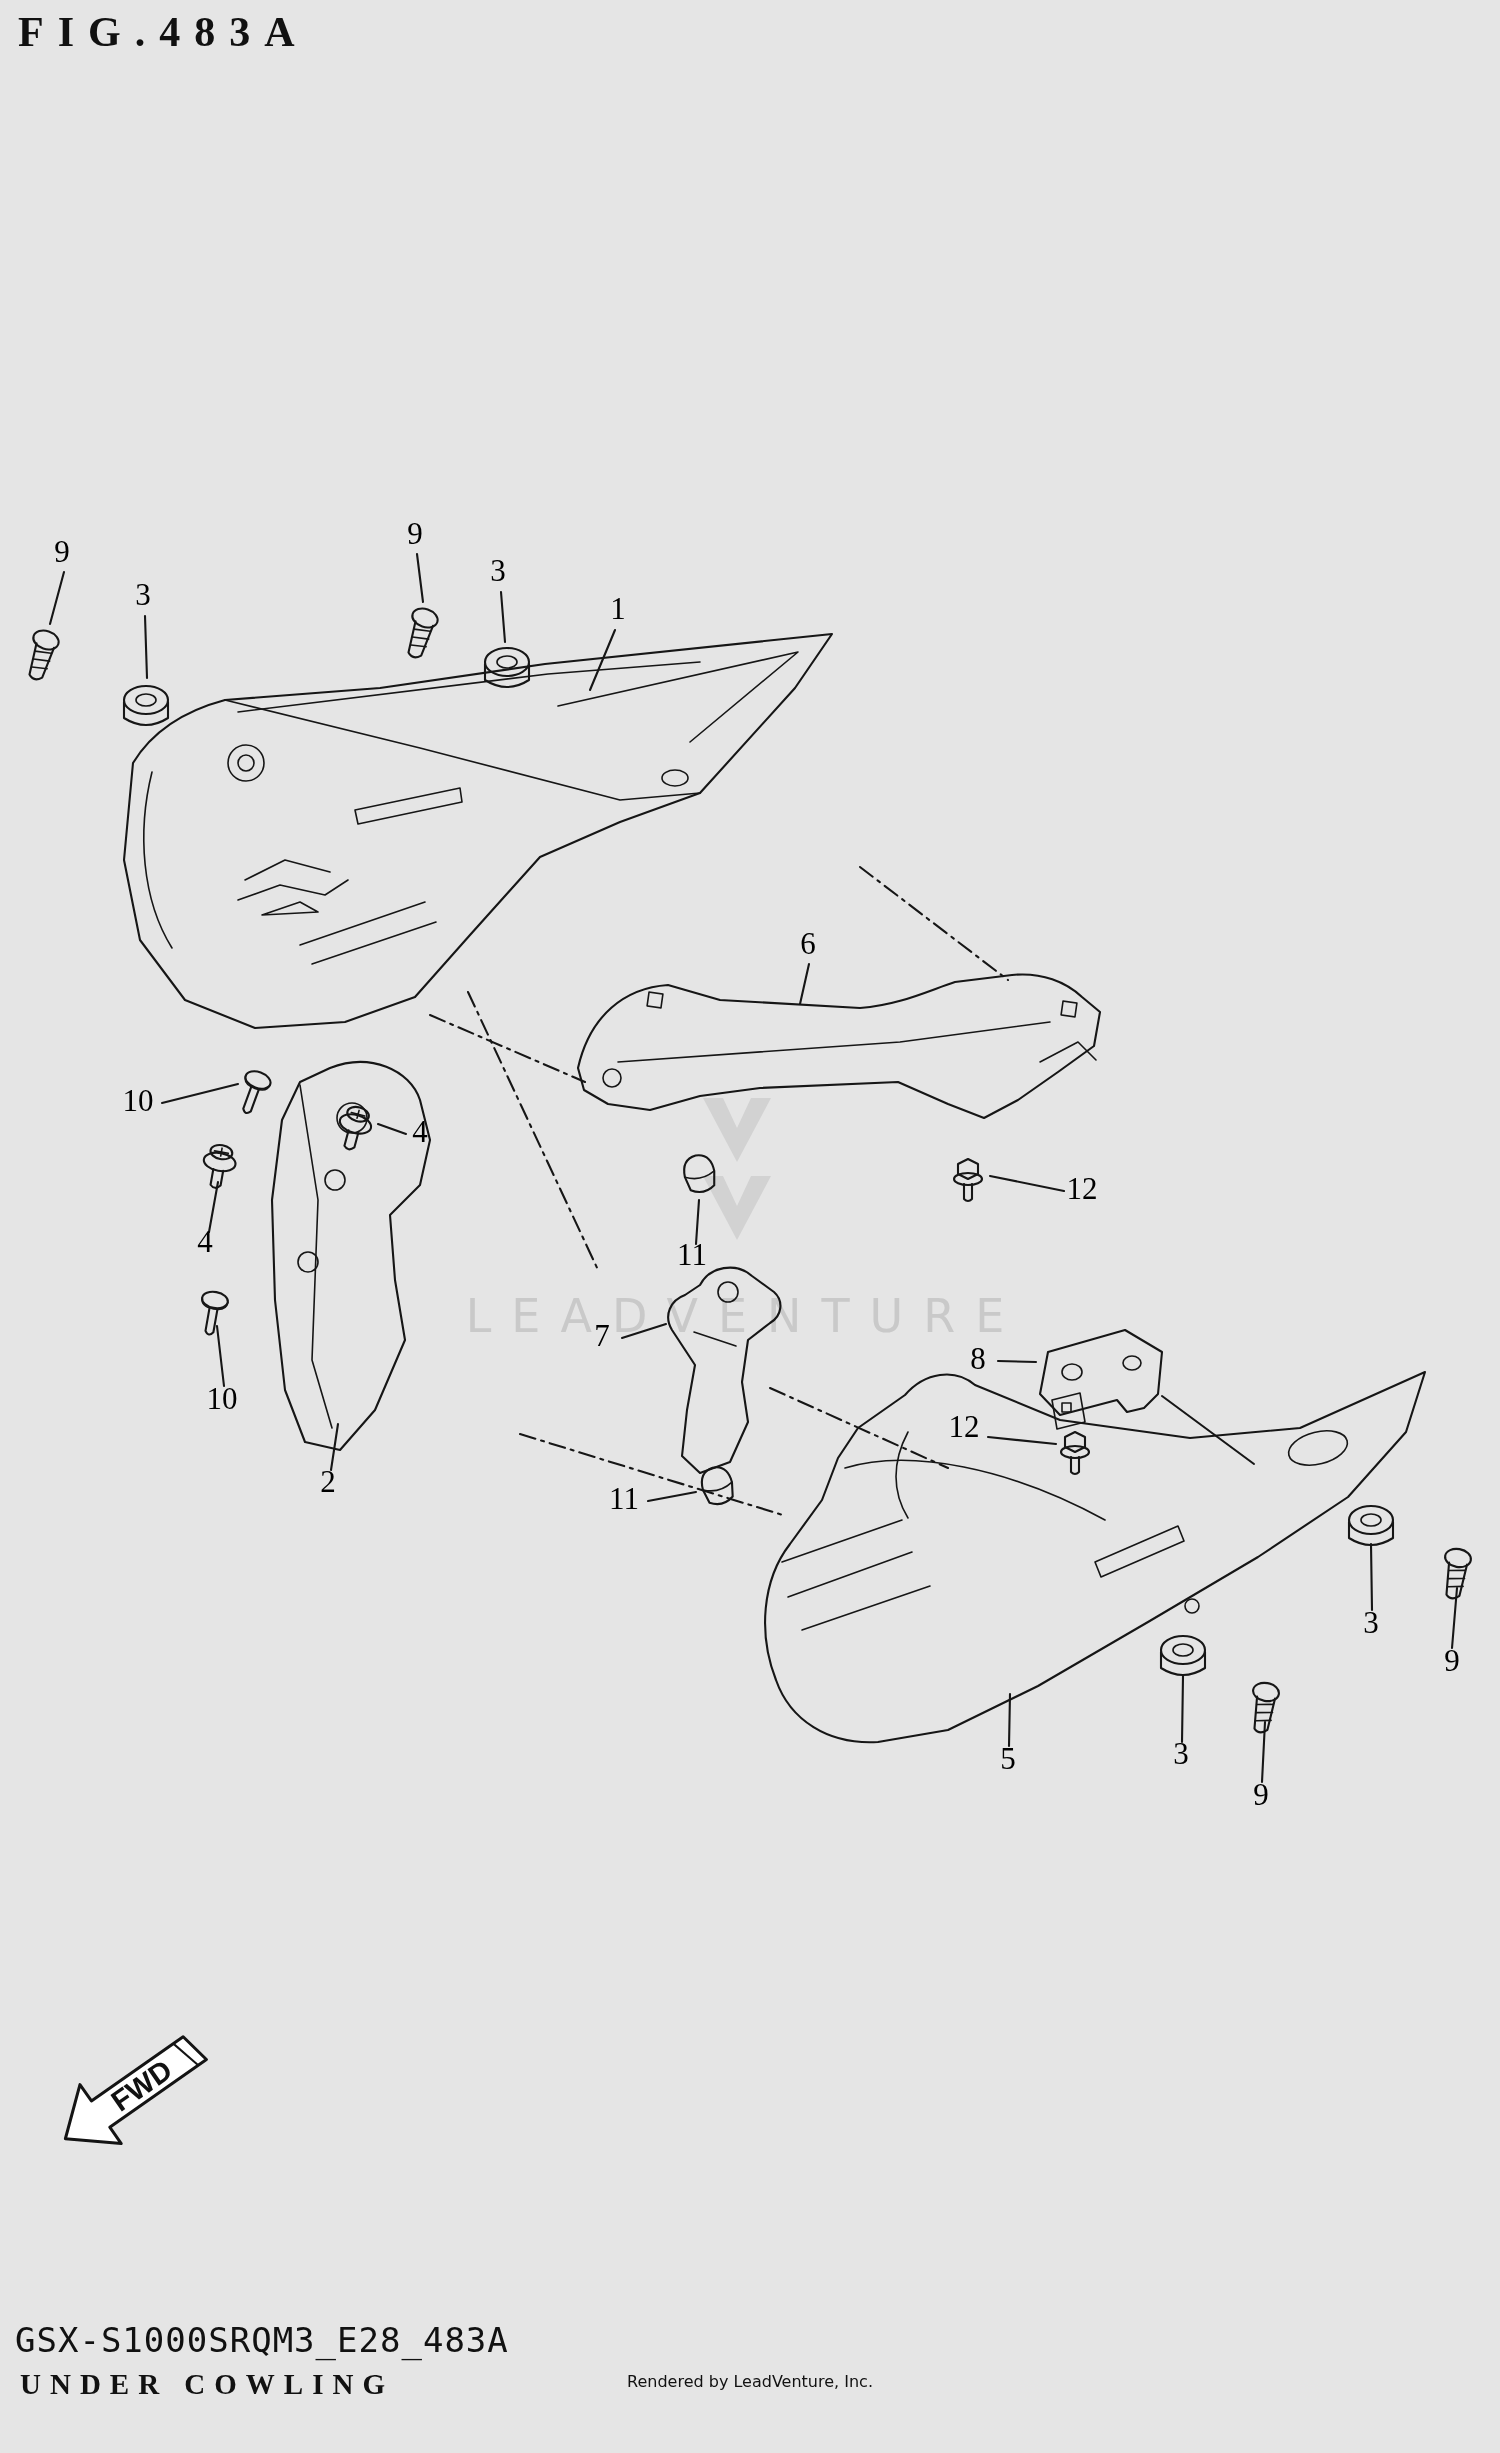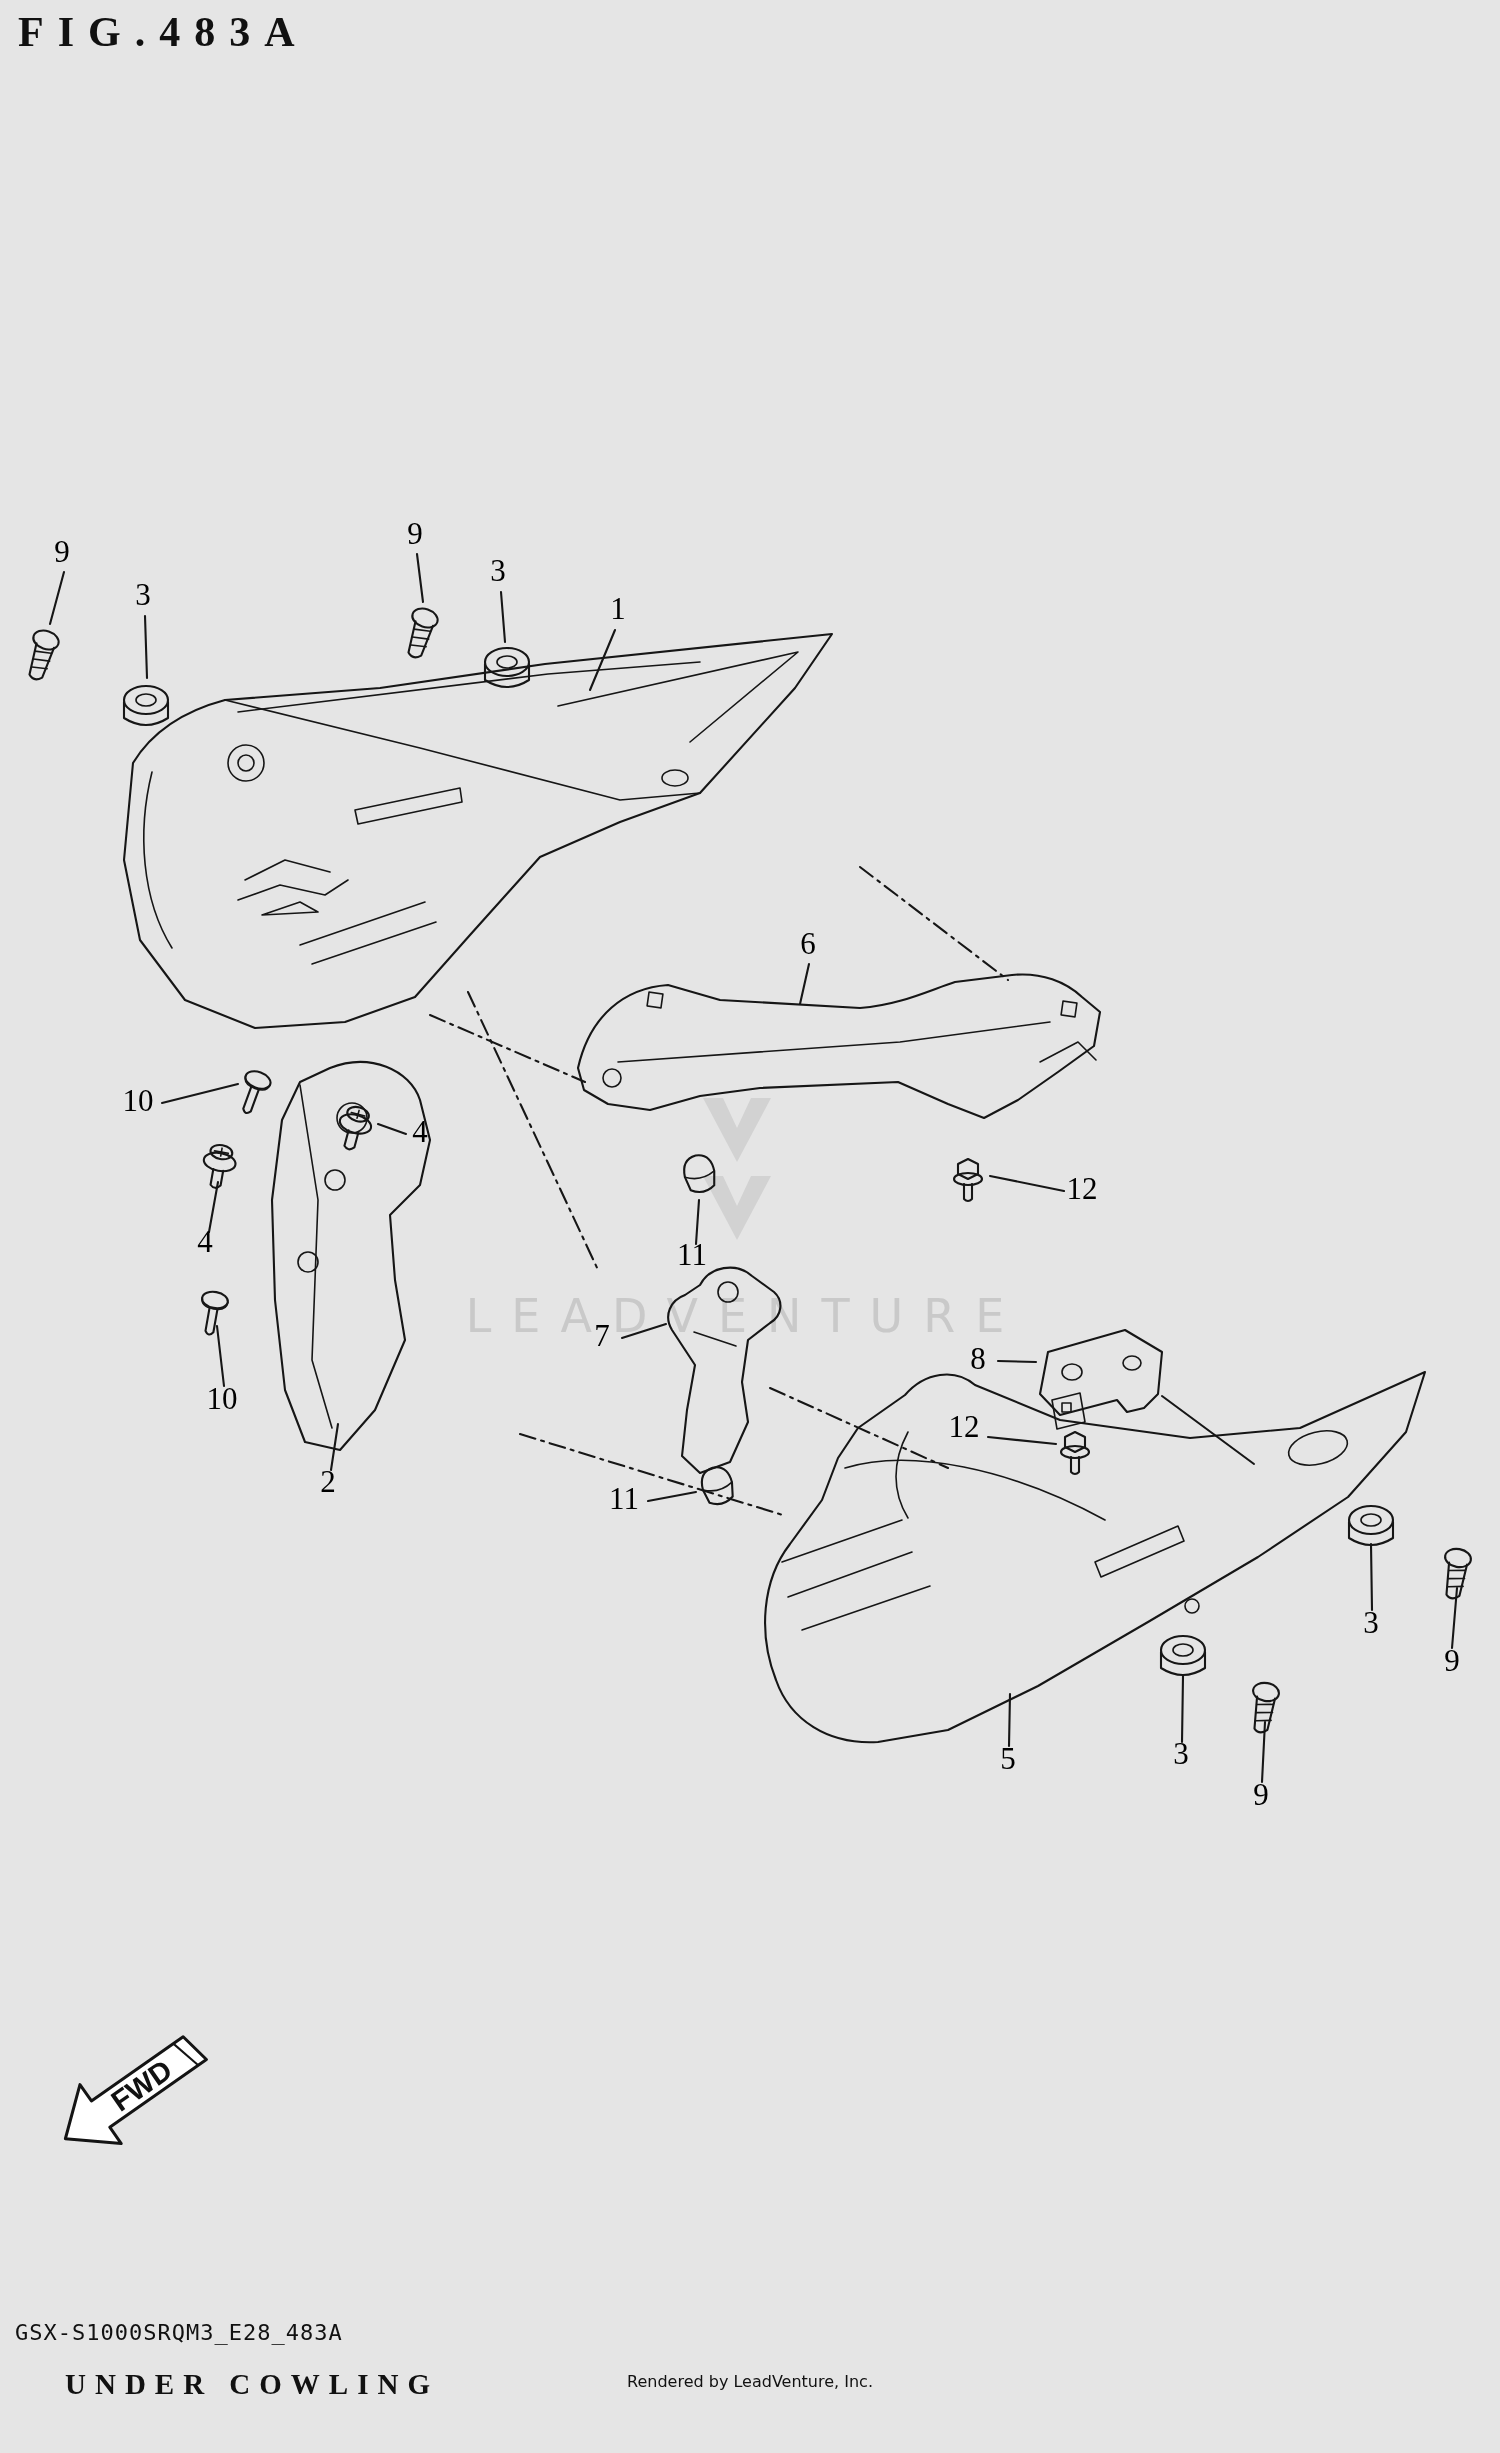--- a/index.html
+++ b/index.html
@@ -25,23 +25,23 @@
 
   .watermark-shape{fill:#d2d2d2;stroke:none;}
   .watermark-text{font-family:"DejaVu Sans",sans-serif;font-size:46px;
                   letter-spacing:20px;fill:#c9c9c9;text-anchor:middle;}
 
   .fwd-body{fill:#ffffff;stroke:#141414;stroke-width:3;stroke-linejoin:round;}
   .fwd-text{font-family:"Liberation Sans",sans-serif;font-weight:bold;
             font-size:29px;fill:#111;text-anchor:middle;}
 
   .footer-code{position:absolute;left:15px;top:2320px;
-               font-family:"DejaVu Sans Mono",monospace;font-size:22px;letter-spacing:1px;}
+               font-family:"DejaVu Sans Mono",monospace;font-size:34px;letter-spacing:1px;}
   .footer-name{position:absolute;left:20px;top:2368px;font-size:29px;font-weight:600;
-               letter-spacing:9px;font-family:"Liberation Serif",serif;margin-left:45px;}
+               letter-spacing:9px;font-family:"Liberation Serif",serif;}
   .footer-credit{position:absolute;left:50%;transform:translateX(-50%);top:2372px;
                font-family:"DejaVu Sans",sans-serif;font-size:16px;}
 </style>
 </head>
 <body>
 
 <div class="page">
 
   <div class="fig-title">FIG.483A</div>
 

